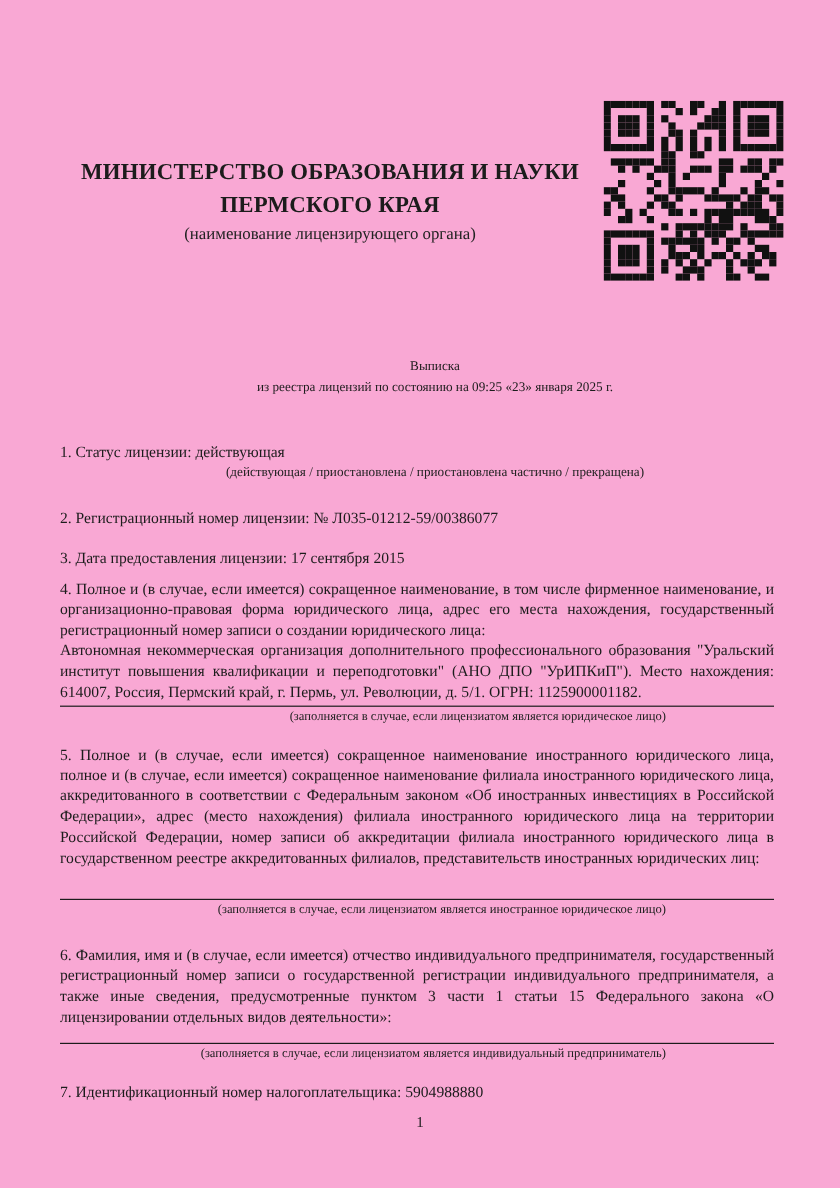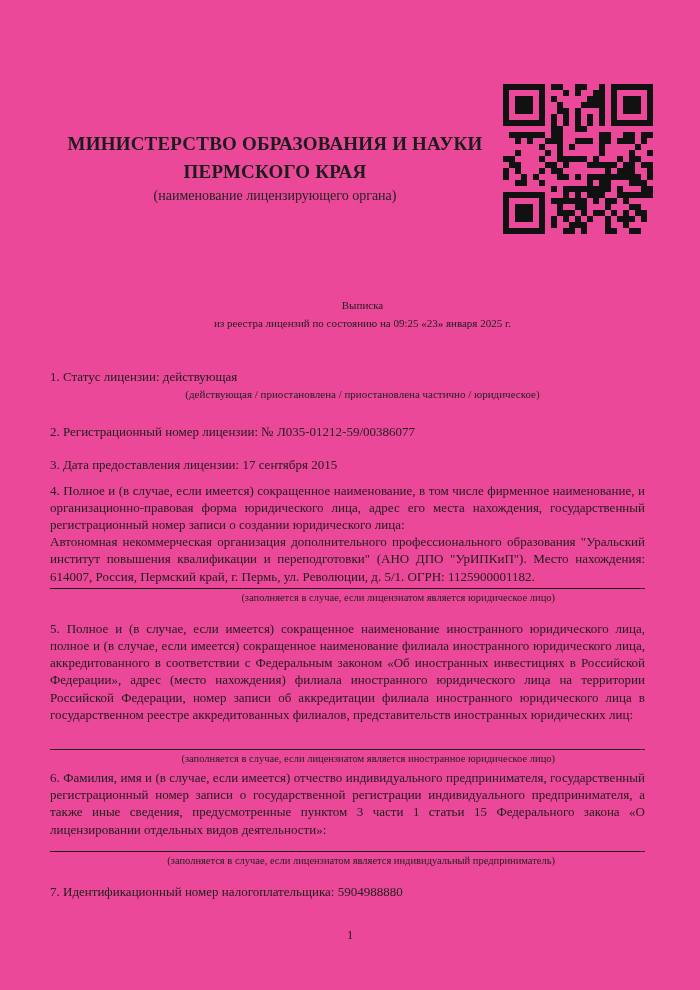--- a/index.html
+++ b/index.html
@@ -1,19 +1,19 @@
 <!DOCTYPE html>
 <html><head>
 <meta charset="utf-8">
 <style>
   html,body{margin:0;padding:0;background:#ffffff;}
   .page{
     position:relative;
     width:700px;height:990px;
-    background:#ec4899;
+    background:#f9a8d4;
     color:#1c1c1c;
     font-family:"Liberation Serif", serif;
     overflow:hidden;
   }
   
   .ministry{
     position:absolute;left:50px;top:130px;width:450px;
     text-align:center;
   }
   .ministry-line{
@@ -49,21 +49,21 @@
   .i4{margin-top:8px;}
   .rule{border-top:1.5px solid #1c1c1c;height:0;}
   .rule-i4{margin-top:3px;}
   .rule-i5{margin-top:26px;}
   .rule-i6{margin-top:13px;}
   .note-fill{
     font-size:10.5px;line-height:13px;margin-top:2px;
     width:505px;text-align:right;color:#222;
   }
   .i5{margin-top:16px;}
-  .i6{margin-top:4px;}
+  .i6{margin-top:22px;}
   .i7{margin-top:16px;}
   
   .pagenum{
     position:absolute;left:0;top:928px;width:700px;
     text-align:center;font-size:12.5px;
   }
 </style>
 </head>
 <body>
 
@@ -389,21 +389,21 @@
   </div>
 
   <div class="vypiska">
     <div>Выписка</div>
     <div>из реестра лицензий по состоянию на 09:25 «23» января 2025 г.</div>
   </div>
 
   <div class="content">
 
     <div class="line-item i1">1. Статус лицензии: действующая</div>
-    <div class="note-status">(действующая / приостановлена / приостановлена частично / юридическое)</div>
+    <div class="note-status">(действующая / приостановлена / приостановлена частично / прекращена)</div>
 
     <div class="line-item i2">2. Регистрационный номер лицензии: № Л035-01212-59/00386077</div>
 
     <div class="line-item i3">3. Дата предоставления лицензии: 17 сентября 2015</div>
 
     <div class="para i4">4. Полное и (в случае, если имеется) сокращенное наименование, в том числе фирменное наименование, и организационно-правовая форма юридического лица, адрес его места нахождения, государственный регистрационный номер записи о создании юридического лица:</div>
     <div class="para">Автономная некоммерческая организация дополнительного профессионального образования "Уральский институт повышения квалификации и переподготовки" (АНО ДПО "УрИПКиП"). Место нахождения: 614007, Россия, Пермский край, г. Пермь, ул. Революции, д. 5/1. ОГРН: 1125900001182.</div>
     <div class="rule rule-i4"></div>
     <div class="note-fill">(заполняется в случае, если лицензиатом является юридическое лицо)</div>
 

